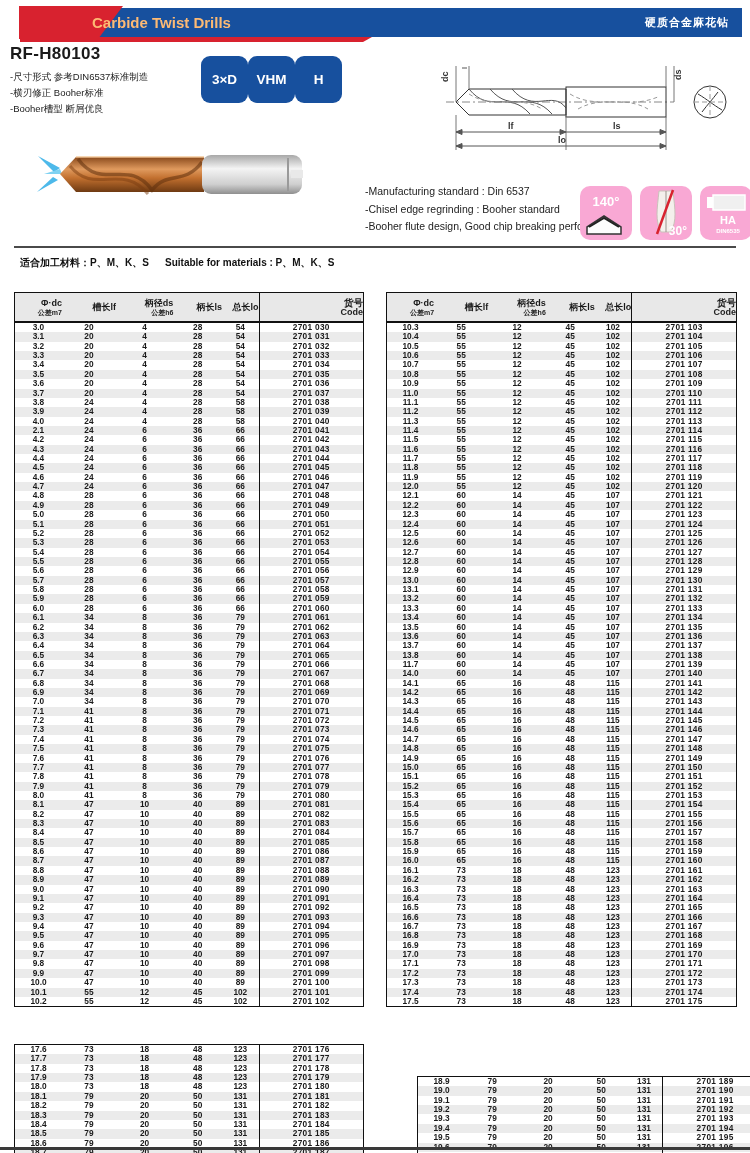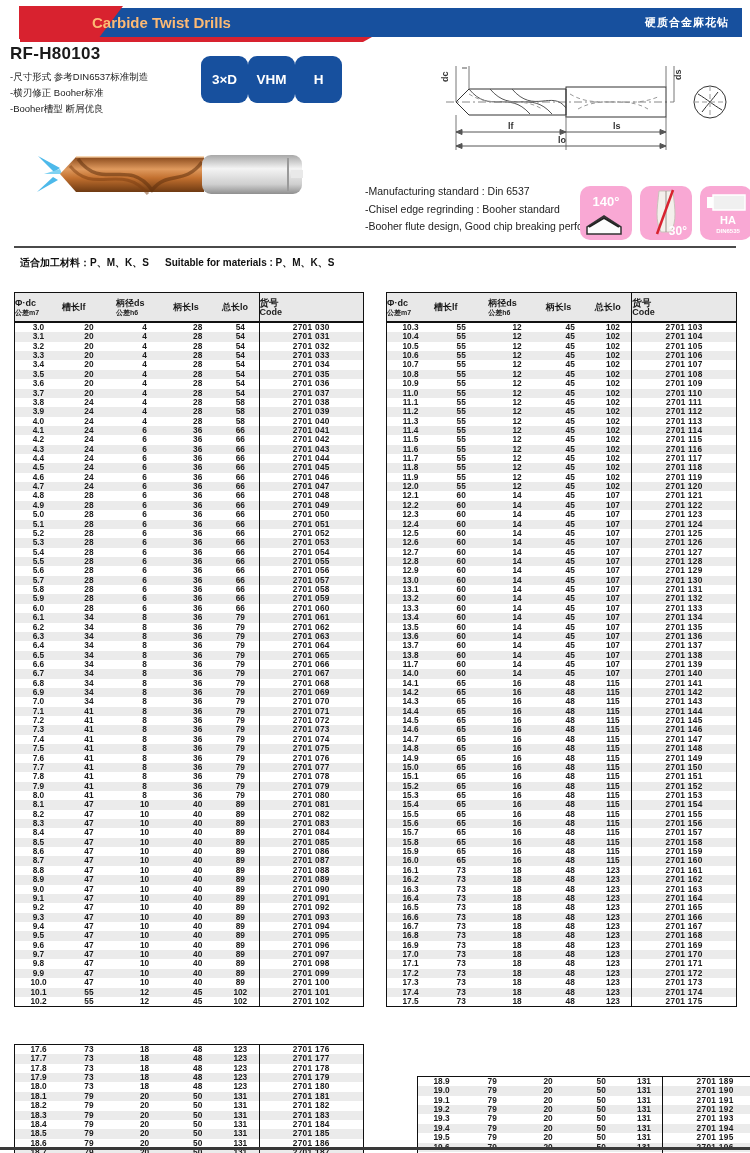--- a/index.html
+++ b/index.html
@@ -46,21 +46,21 @@
   
   .tbl { position:absolute; border:1.8px solid #111; background:#fff;
          --cols:13.5% 15.5% 16.5% 14% 10.5% 30%; }
   .tbl-top-left  { left:14px;  top:292px; width:350px; }
   .tbl-top-right { left:386px; top:292px; width:351px; }
   .tbl-bot-left  { left:14px;  top:1044px; width:350px; height:125px; }
   .tbl-bot-right { left:386px; top:1076px; width:351px; height:125px;margin-left:31px; }
 
   .tbl-head { display:grid; grid-template-columns:var(--cols); height:30px;
           background:#e8e8e8; border-bottom:2px solid #111; }
-  .th { display:flex; flex-direction:column; align-items:flex-start; justify-content:center; }
+  .th { display:flex; flex-direction:column; align-items:flex-end; justify-content:center; }
   .th-main { font-size:9px; font-weight:bold; line-height:10px; }
   .th-sub  { font-size:7px; font-weight:bold; line-height:9px; color:#222; }
   .th.code .th-main { font-size:9.5px; }
   .th.code .th-sub  { font-size:9px; }
 
   .tbl-body .tbl-row { display:grid; grid-template-columns:var(--cols); height:9.37px; }
   .tbl-body .tbl-row:nth-child(even) { background:#ebebeb; }
   .td { font-size:8.3px; font-weight:bold; text-align:center; line-height:9.37px;
         white-space:nowrap; overflow:visible; }
   .code { border-left:1.8px solid #111; }
@@ -323,21 +323,21 @@
         </div>
         <div class="tbl-row">
           <div class="td">4.0</div>
           <div class="td">24</div>
           <div class="td">4</div>
           <div class="td">28</div>
           <div class="td">58</div>
           <div class="td code">2701 040</div>
         </div>
         <div class="tbl-row">
-          <div class="td">4.1</div>
+          <div class="td">2.1</div>
           <div class="td">24</div>
           <div class="td">6</div>
           <div class="td">36</div>
           <div class="td">66</div>
           <div class="td code">2701 041</div>
         </div>
         <div class="tbl-row">
           <div class="td">4.2</div>
           <div class="td">24</div>
           <div class="td">6</div>

